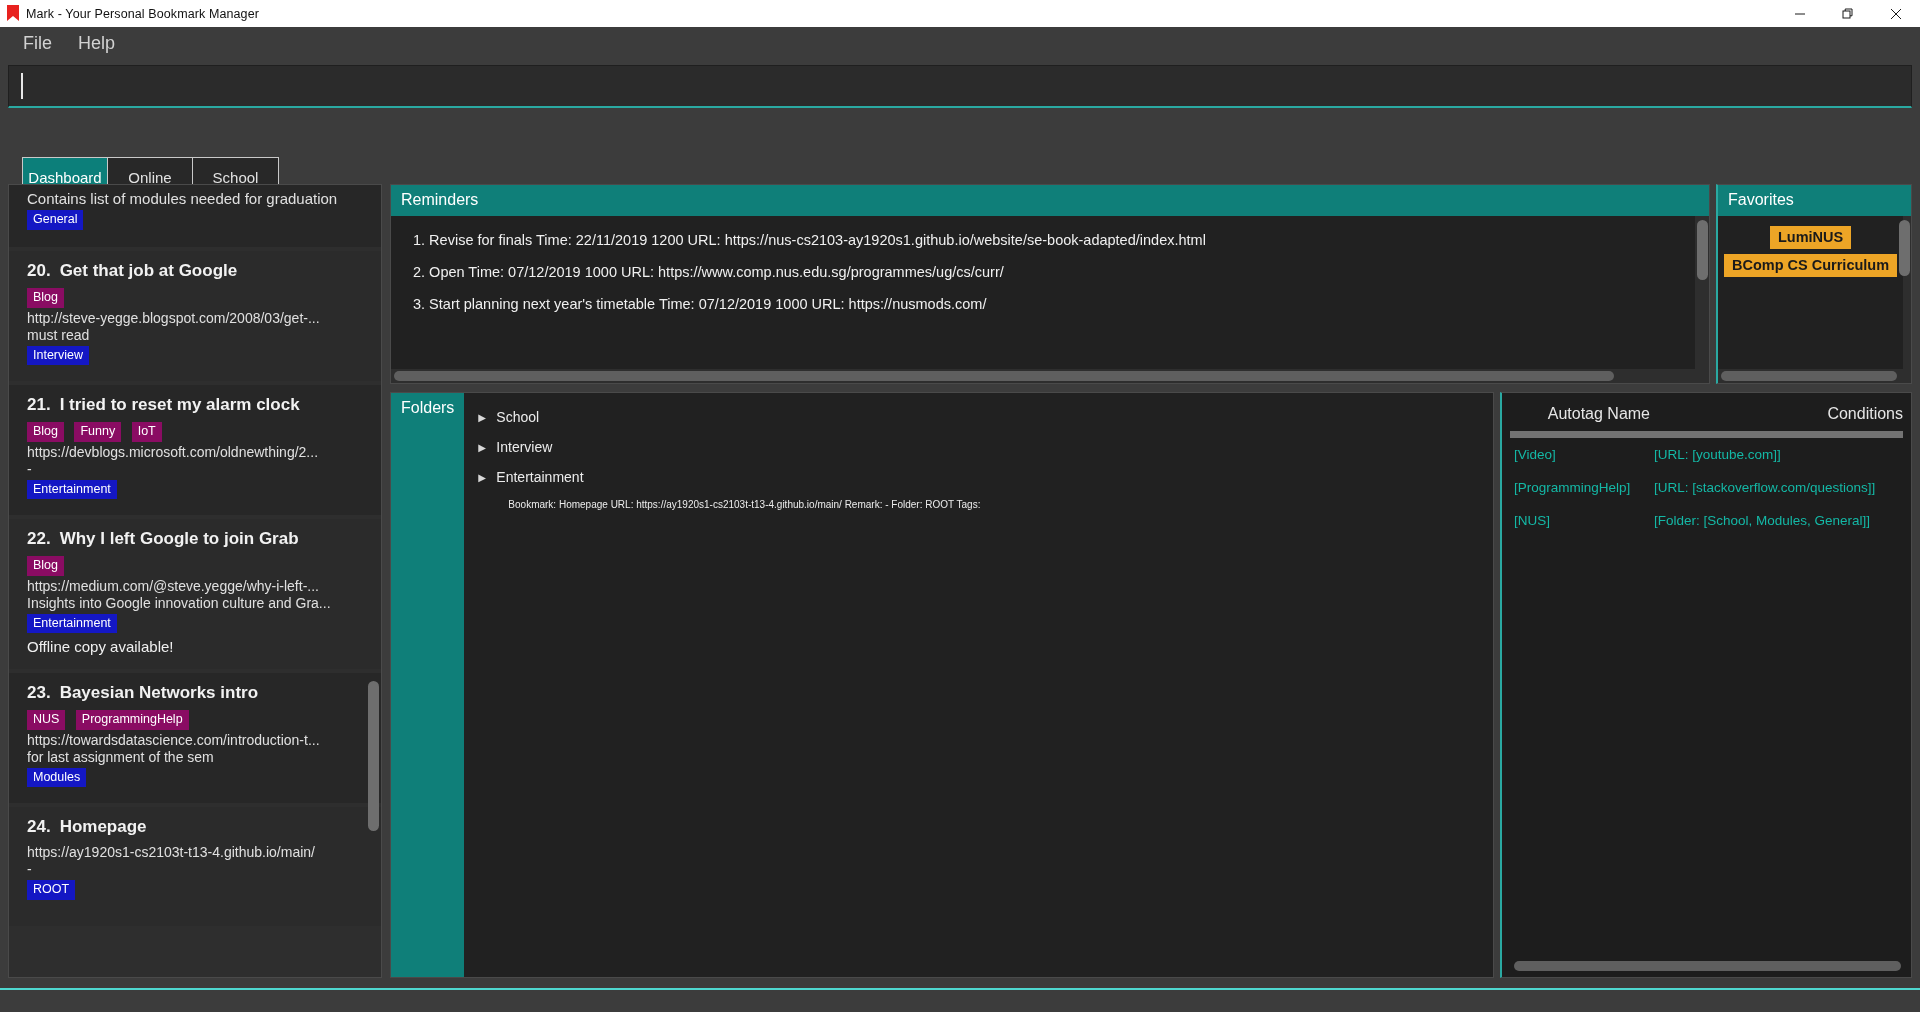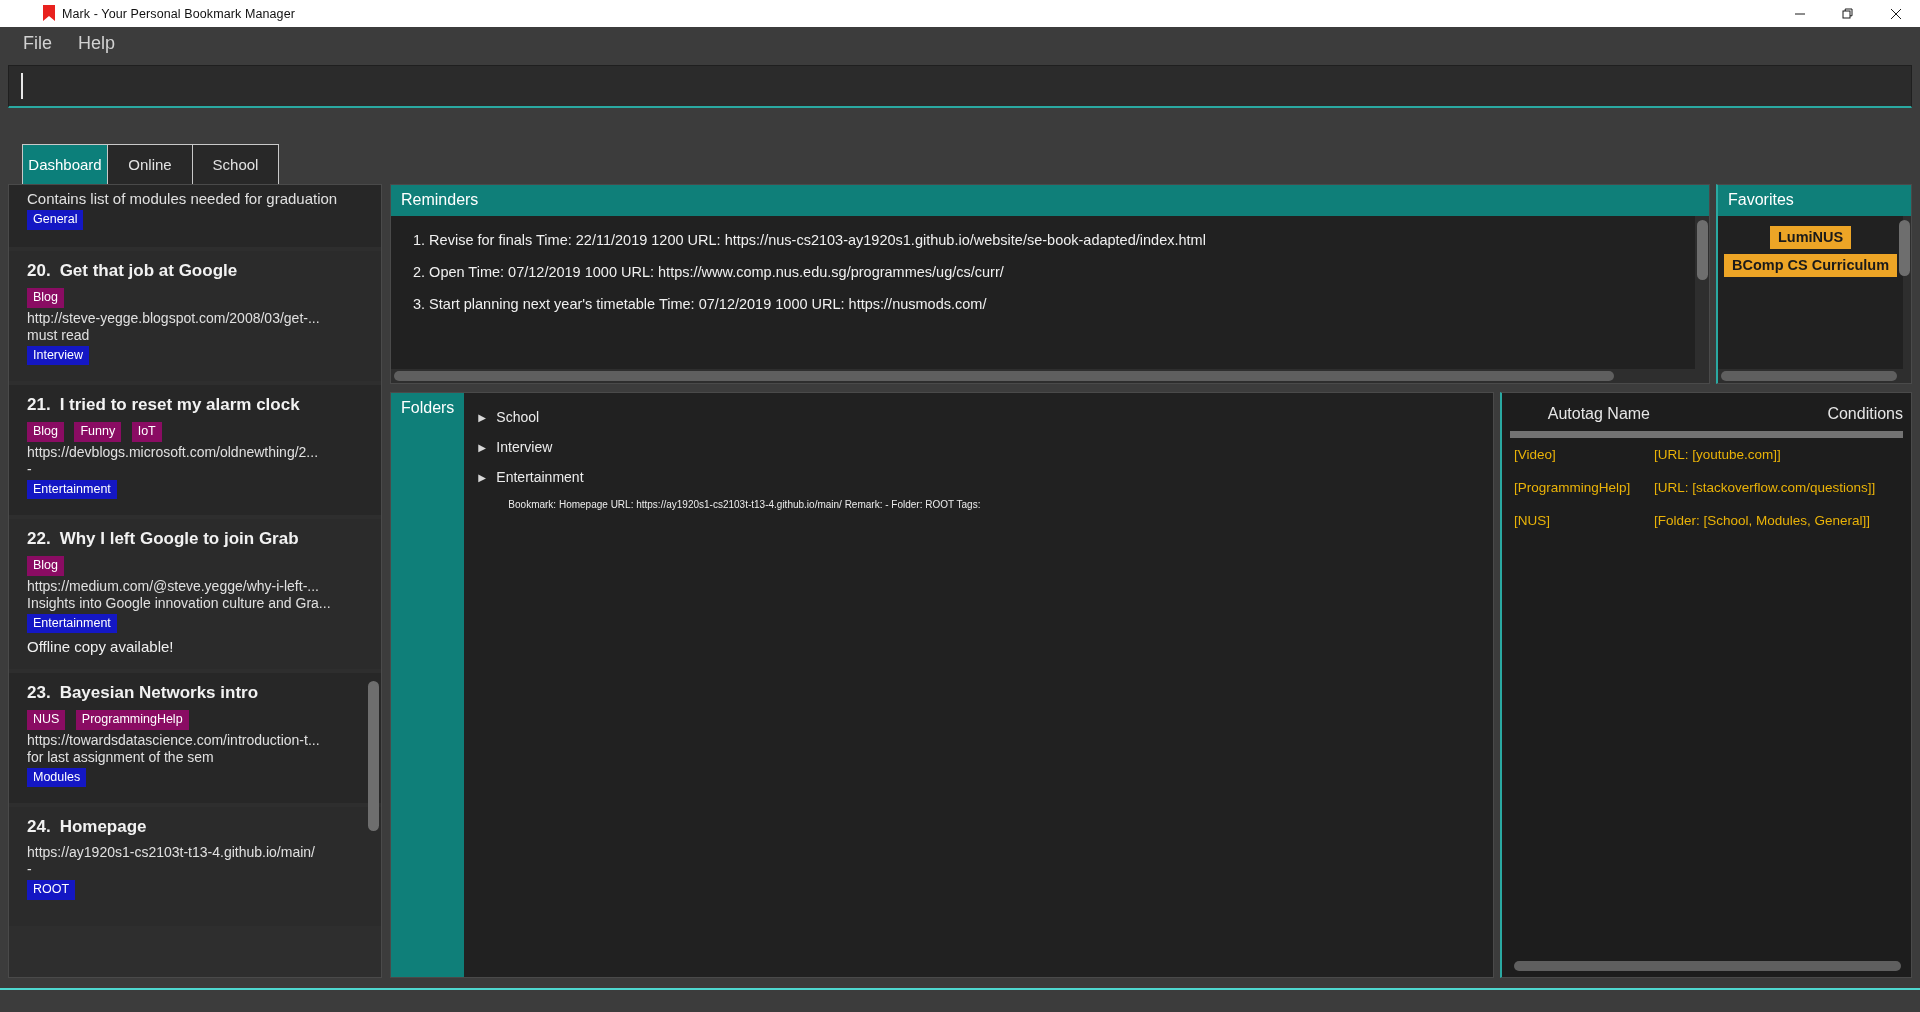--- a/index.html
+++ b/index.html
@@ -8,21 +8,20 @@
     background: #3c3c3c;
     font-family: "Liberation Sans", sans-serif;
     overflow: hidden;
   }
 
   
   #titlebar {
     height: 27px; background: #ffffff;
     display: flex; align-items: center;
     position: relative;
-    padding-left: 36px;
   }
   #title-icon {
     width: 26px; height: 27px;
     display: flex; align-items: center; justify-content: center;
   }
   #title-icon svg { display:block; }
   #title-text {
     font-size: 12.5px; color: #111111;
     letter-spacing: 0.1px;
   }
@@ -74,21 +73,21 @@
     padding-left: 14px;
   }
   #result-text { font-size: 16px; color: #d8d8d8; }
   #tabs {
     margin-left: 14px;
     border: 1px solid #c9c9c9;
     display: flex;
     height: 41px;
     align-self: center;
     position: relative;
-    top: 1px;
+    top: 14px;
     margin-top: 36px;
   }
   .tab {
     width: 85px; height: 39px;
     display: flex; align-items: center; justify-content: center;
     font-size: 15px; color: #e2e2e2;
     background: #282828;
     border-right: 1px solid #c9c9c9;
   }
   .tab:last-child { border-right: none; }
@@ -235,21 +234,21 @@
   }
   #autotag-inner { flex: 1; padding: 12px 8px 0 8px; }
   #autotag-table { width: 100%; border-collapse: collapse; }
   #autotag-table th {
     text-align: right; font-weight: normal;
     font-size: 16px; color: #e6e6e6;
     padding: 0 0 8px 4px;
     border-bottom: 7px solid #737373;
   }
   #autotag-table td {
-    font-size: 13.5px; color: #eab308;
+    font-size: 13.5px; color: #14b8a6;
     padding: 9px 0 9px 4px;
     white-space: nowrap;
   }
   .col-name { width: 140px; }
   #autotag-hscroll {
     height: 22px; background: #1d1d1d;
     display: flex; align-items: center;
     padding: 0 10px 0 12px;
   }
 

